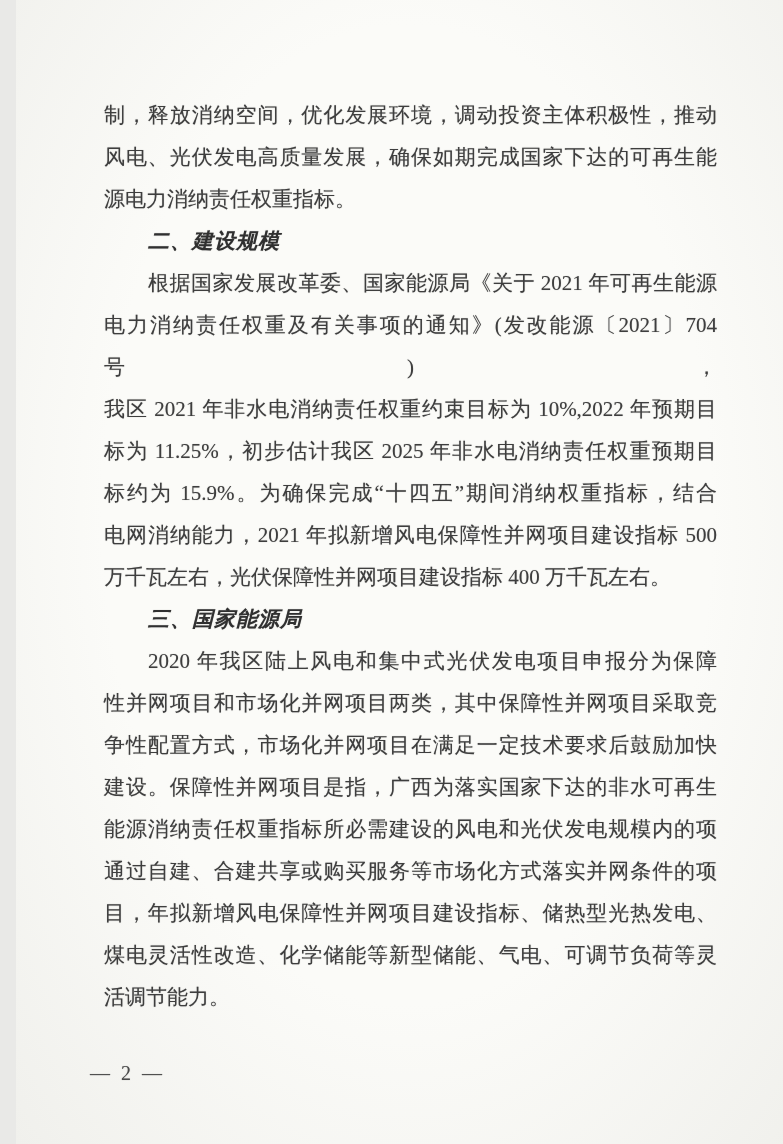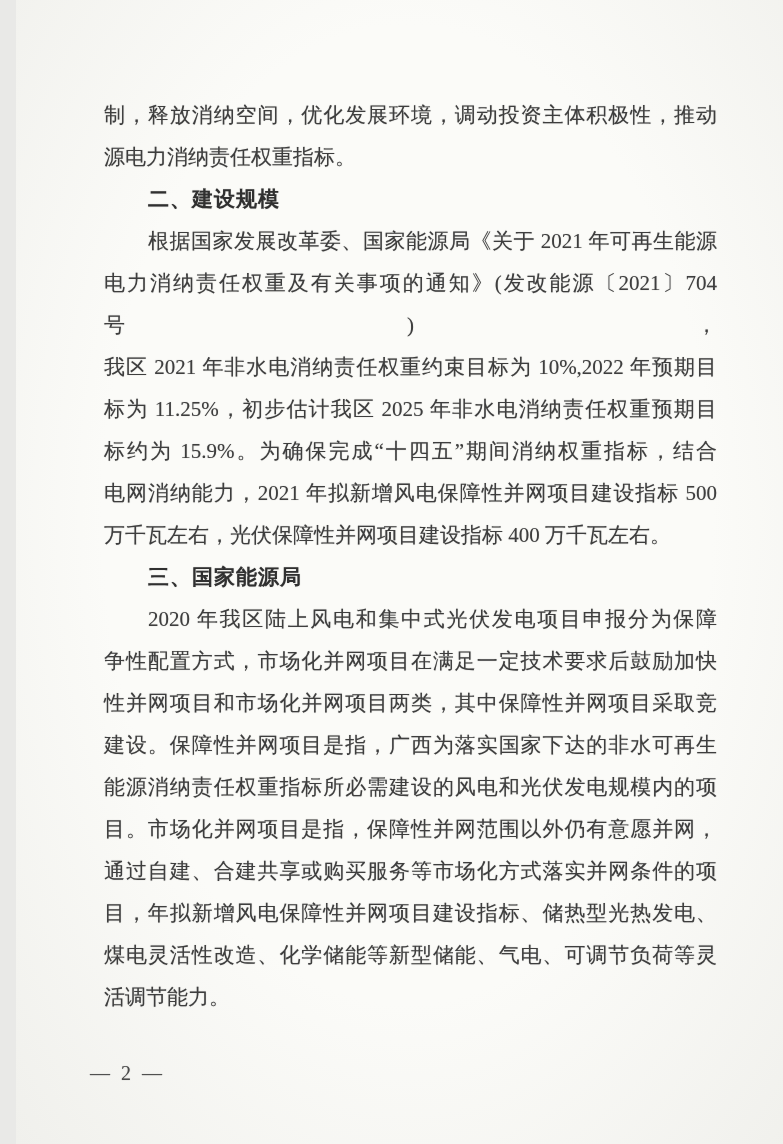--- a/index.html
+++ b/index.html
@@ -38,54 +38,55 @@
   .indent{
     text-indent:44px;
   }
   .heading{
     font-family:"Liberation Sans","DejaVu Sans",sans-serif;
     font-weight:700;
     color:var(--ink-heading,#303030);
     text-align:left;
     text-align-last:left;
     letter-spacing:1px;
+    font-style:italic;
   }
   .pagenum{
     position:absolute;
     left:74px;top:1060px;
     font-size:20px;
     line-height:26px;
     color:#4a4a4a;
     letter-spacing:3px;
     text-shadow:0 0 1px rgba(70,70,70,.4);
     font-family:"Liberation Serif","DejaVu Serif",serif;
   }
 </style>
 </head>
 <body>
 
 <div class="page">
   <div class="content">
 
   <div class="line fill">制，释放消纳空间，优化发展环境，调动投资主体积极性，推动</div>
+      <div class="line fill">风电、光伏发电高质量发展，确保如期完成国家下达的可再生能</div>
       <div class="line end">源电力消纳责任权重指标。</div>
       <div class="line heading indent">二、建设规模</div>
       <div class="line fill indent">根据国家发展改革委、国家能源局《关于 2021 年可再生能源</div>
       <div class="line fill">电力消纳责任权重及有关事项的通知》(发改能源〔2021〕704 号)，</div>
       <div class="line fill">我区 2021 年非水电消纳责任权重约束目标为 10%,2022 年预期目</div>
       <div class="line fill">标为 11.25%，初步估计我区 2025 年非水电消纳责任权重预期目</div>
       <div class="line fill">标约为 15.9%。为确保完成“十四五”期间消纳权重指标，结合</div>
       <div class="line fill">电网消纳能力，2021 年拟新增风电保障性并网项目建设指标 500</div>
       <div class="line end">万千瓦左右，光伏保障性并网项目建设指标 400 万千瓦左右。</div>
       <div class="line heading indent">三、国家能源局</div>
       <div class="line fill indent">2020 年我区陆上风电和集中式光伏发电项目申报分为保障</div>
+      <div class="line fill">性并网项目和市场化并网项目两类，其中保障性并网项目采取竞</div>
       <div class="line fill">争性配置方式，市场化并网项目在满足一定技术要求后鼓励加快</div>
-      <div class="line fill">性并网项目和市场化并网项目两类，其中保障性并网项目采取竞</div>
       <div class="line fill">建设。保障性并网项目是指，广西为落实国家下达的非水可再生</div>
       <div class="line fill">能源消纳责任权重指标所必需建设的风电和光伏发电规模内的项</div>
-      <div class="line fill">目。市场化并网项目是指，保障性并网范围以外仍有意愿并网，</div>
       <div class="line fill">通过自建、合建共享或购买服务等市场化方式落实并网条件的项</div>
       <div class="line fill">目，年拟新增风电保障性并网项目建设指标、储热型光热发电、</div>
       <div class="line fill">煤电灵活性改造、化学储能等新型储能、气电、可调节负荷等灵</div>
       <div class="line end">活调节能力。</div>
     </div>
   <div class="pagenum">— 2 —</div>
 </div>
 
 </body></html>

